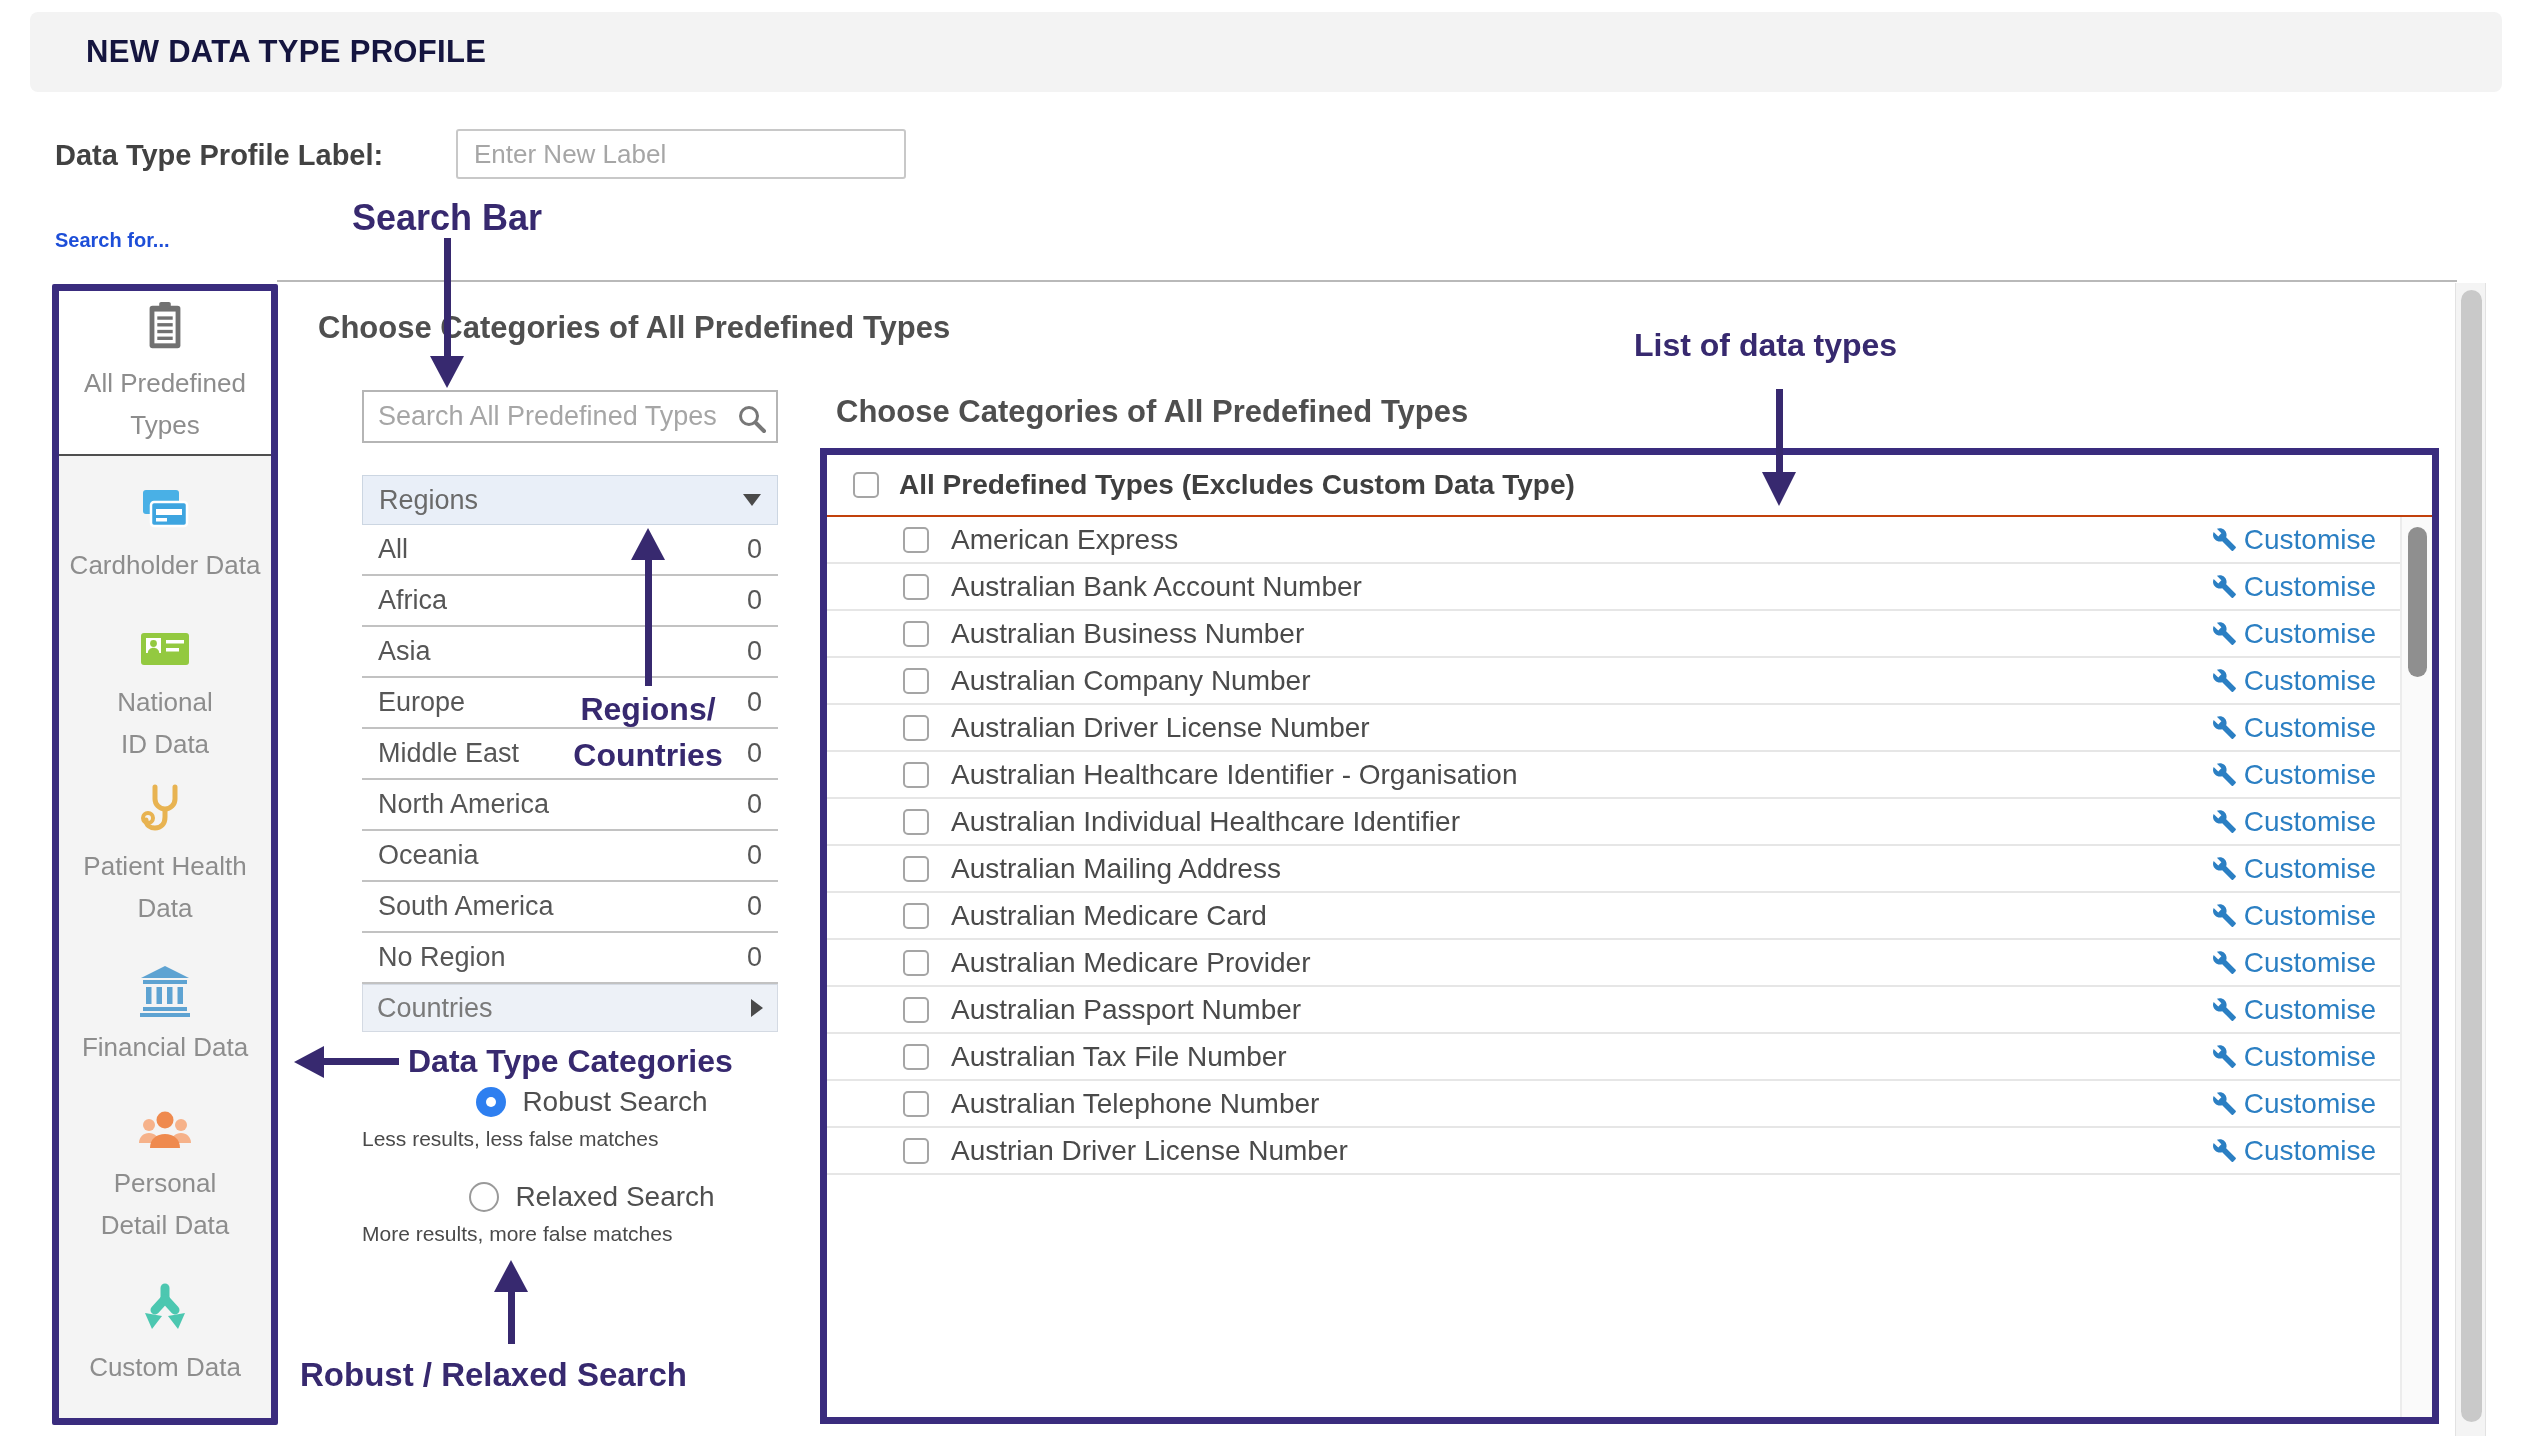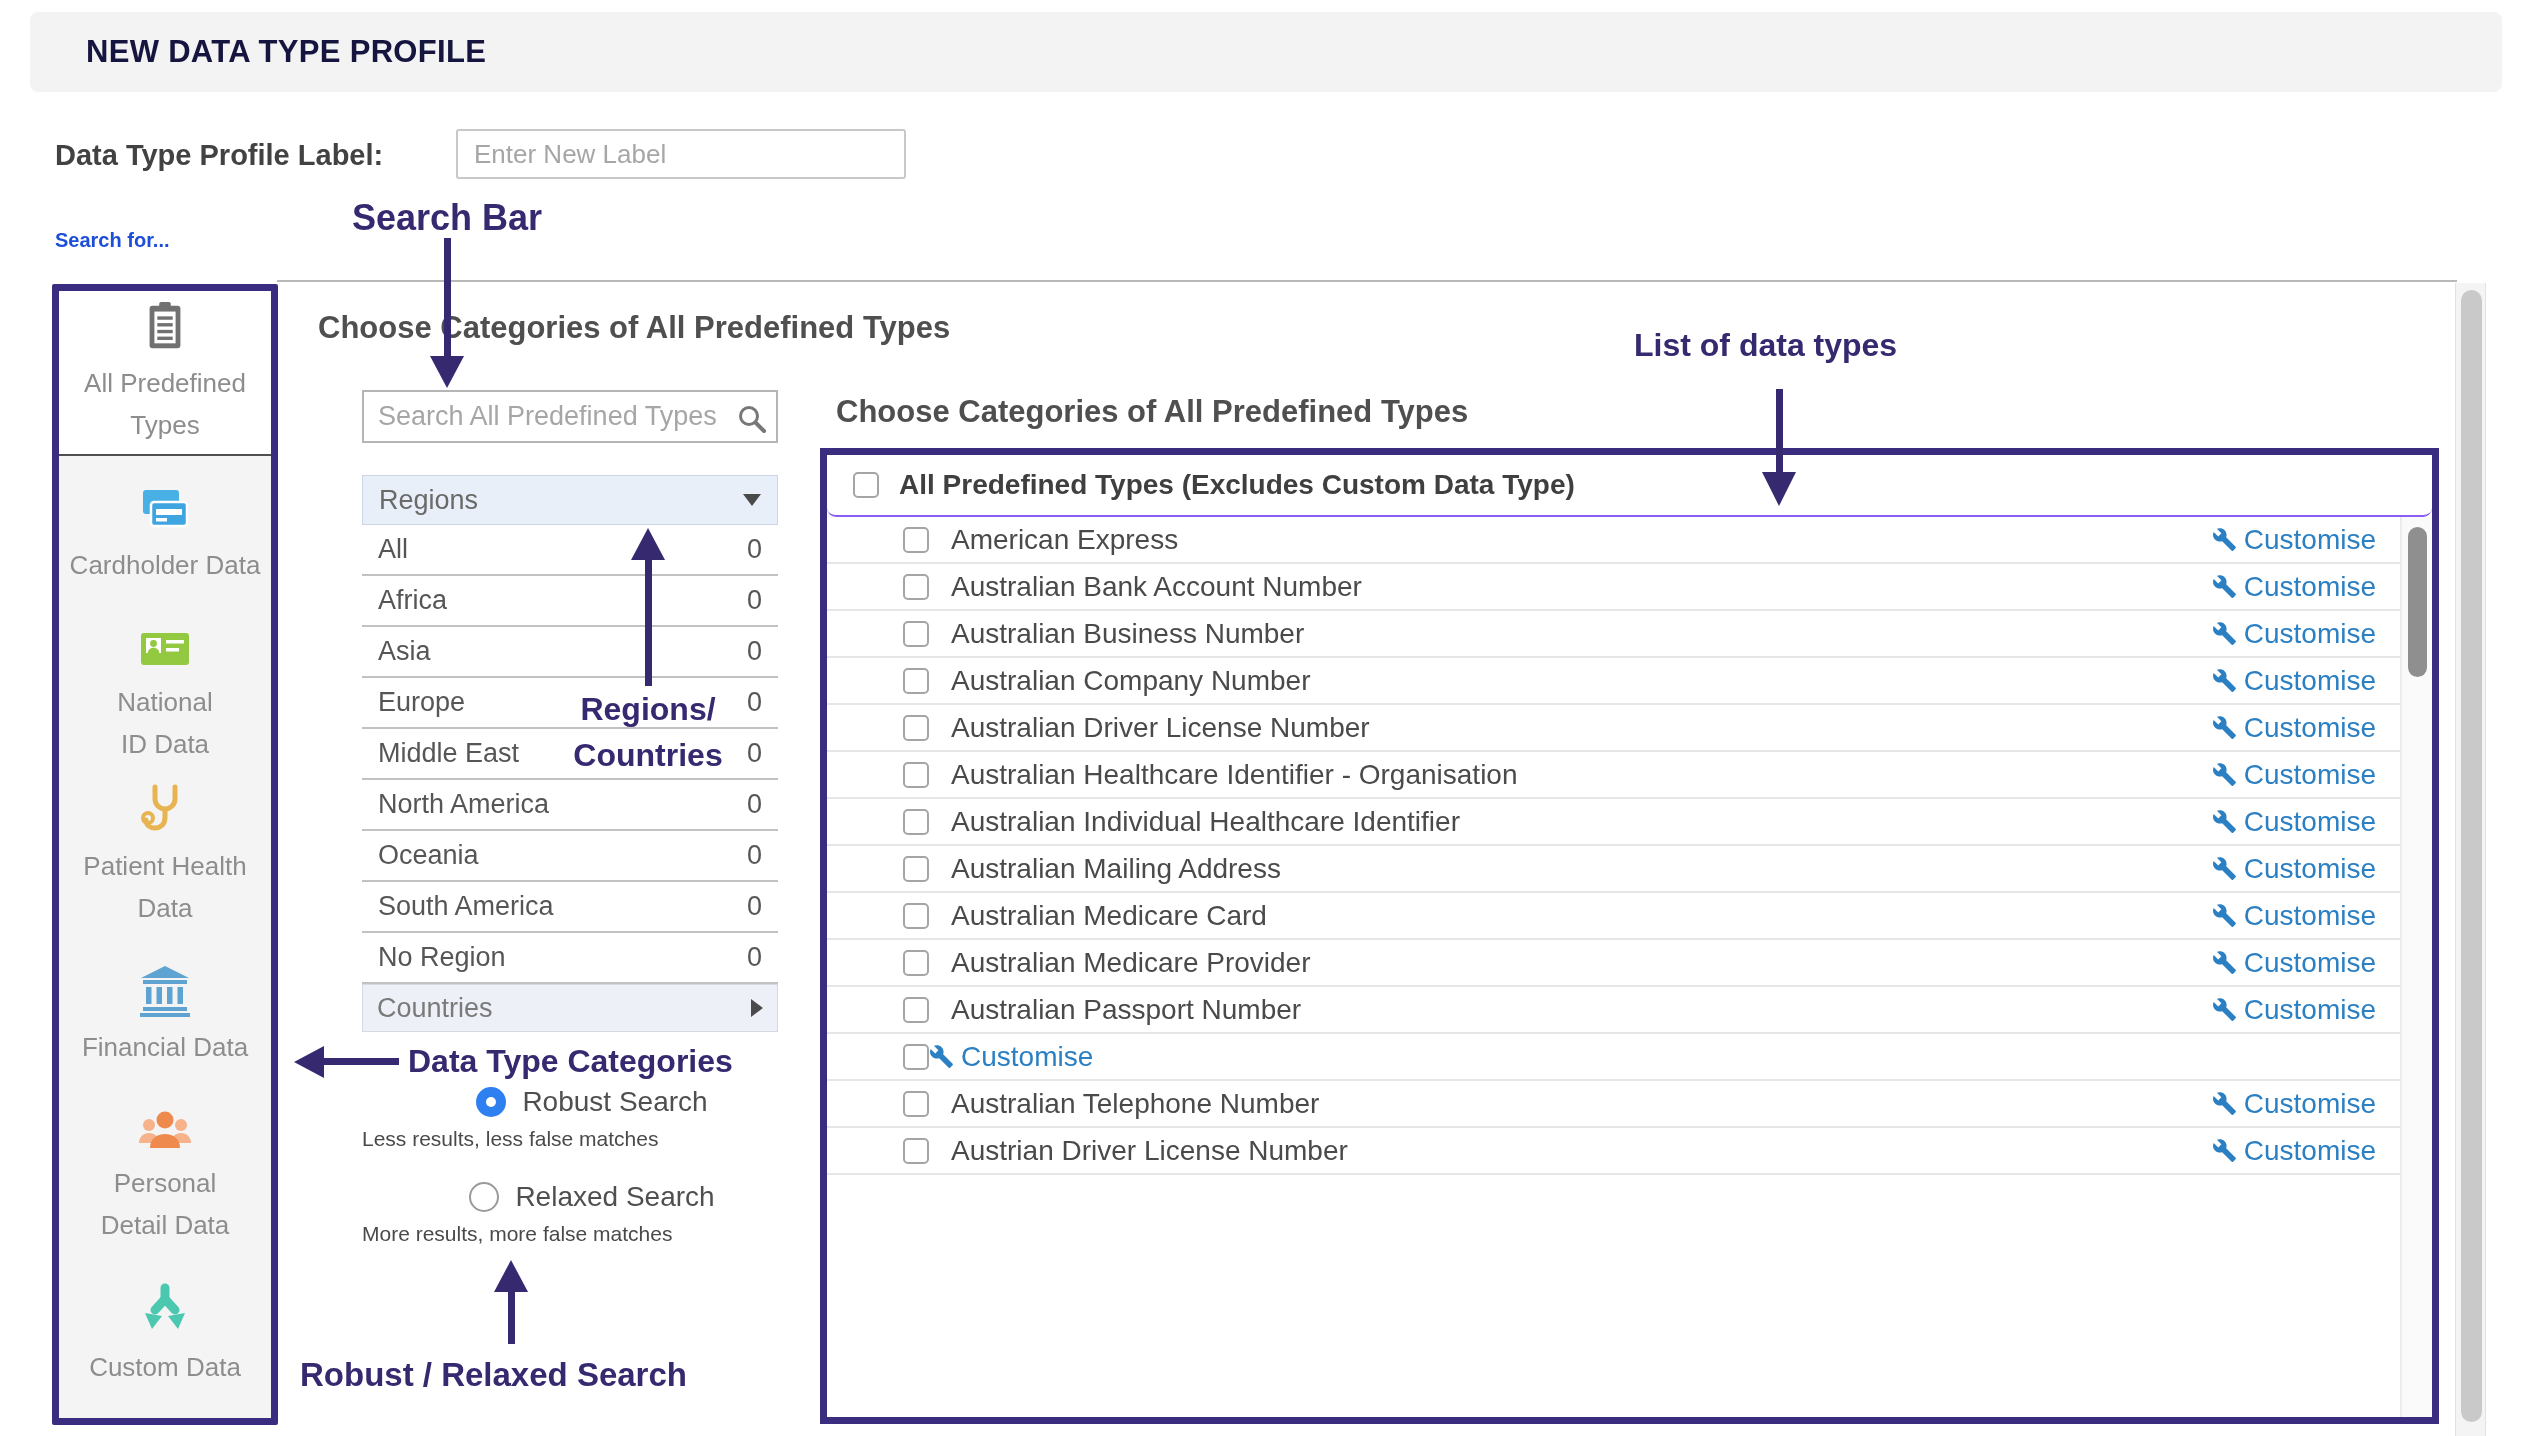--- a/index.html
+++ b/index.html
@@ -79,22 +79,21 @@
 
   
   .right-heading { position:absolute; left:836px; top:394px; font-size:31px; font-weight:bold; color:#4f4f4f; }
   .type-box {
     position:absolute; left:820px; top:448px; width:1619px; height:976px;
     border:7px solid #3a2c7e; background:#fff; display:flex; flex-direction:column;
   }
   .type-header {
     height:62px; flex:none; display:flex; align-items:center; gap:20px;
     padding-left:26px; font-size:28px; font-weight:bold; color:#3f3f3f;
-    border-bottom:2px solid #8b5cf6;
-    border-radius:9px;
+    border-bottom:2px solid #c2410c;
   }
   .type-body { flex:1; display:flex; min-height:0; }
   .type-rows { flex:1; min-width:0; }
   .type-row {
     height:47px; display:flex; align-items:center; padding-left:76px;
     border-bottom:2px solid #e6e6e6; font-size:28px; color:#4a4a4a;
   }
   .type-row .row-label { flex:1; padding-left:22px; }
   .checkbox { width:26px; height:26px; border:2px solid #a5a5a5; border-radius:5px; background:#fff; flex:none; cursor:pointer; }
   .customise { display:flex; align-items:center; gap:7px; color:#2b7fc3; font-size:28px; margin-right:24px; cursor:pointer; }
@@ -449,20 +448,21 @@
               <span class="wrench">
                 <svg width="25" height="25" viewBox="0 0 24 24">
                   <path fill="#2b7fc3" d="M22.7 19l-9.1-9.1c.9-2.3.4-5-1.5-6.9-2-2-5-2.4-7.4-1.3L9 6 6 9 1.6 4.7C.4 7.1.9 10.1 2.9 12.1c1.9 1.9 4.6 2.4 6.9 1.5l9.1 9.1c.4.4 1 .4 1.4 0l2.3-2.3c.5-.4.5-1.1.1-1.4z"></path>
                 </svg>
               </span>
               <span>Customise</span>
             </span>
           </div>
           <div class="type-row">
             <span class="checkbox"></span>
+            <span class="row-label">Australian Tax File Number</span>
             <span class="customise">
               <span class="wrench">
                 <svg width="25" height="25" viewBox="0 0 24 24">
                   <path fill="#2b7fc3" d="M22.7 19l-9.1-9.1c.9-2.3.4-5-1.5-6.9-2-2-5-2.4-7.4-1.3L9 6 6 9 1.6 4.7C.4 7.1.9 10.1 2.9 12.1c1.9 1.9 4.6 2.4 6.9 1.5l9.1 9.1c.4.4 1 .4 1.4 0l2.3-2.3c.5-.4.5-1.1.1-1.4z"></path>
                 </svg>
               </span>
               <span>Customise</span>
             </span>
           </div>
           <div class="type-row">

